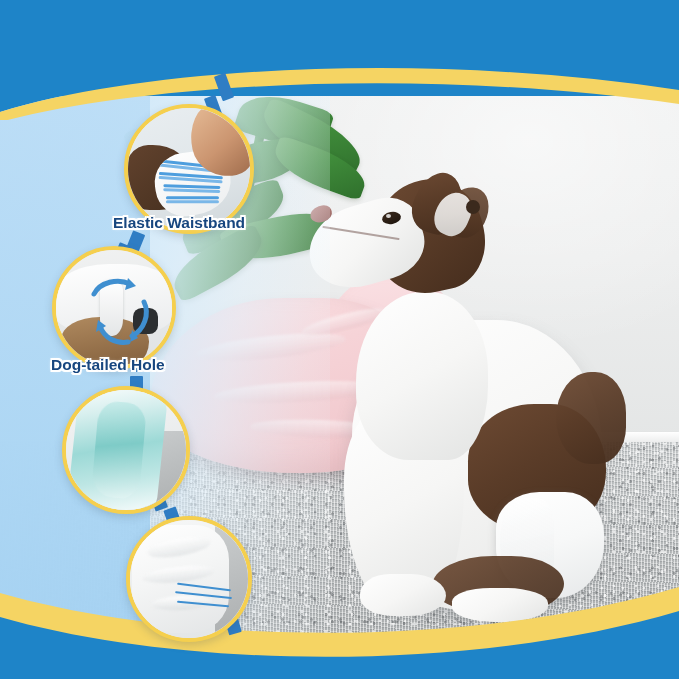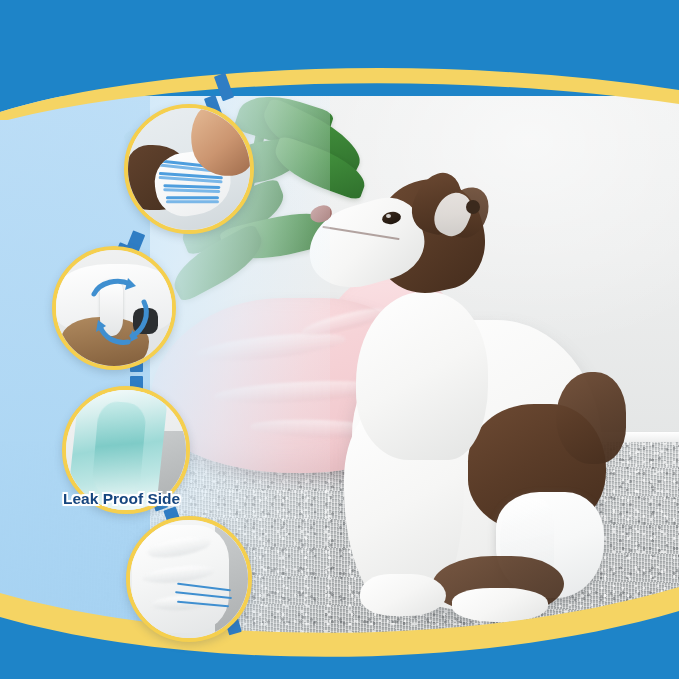--- a/index.html
+++ b/index.html
@@ -396,52 +396,53 @@
         <div class="b1-diaper">
           <div class="b1-stripe" style="left:8%; top:16%; width:78%; transform:rotate(14deg);"></div>
           <div class="b1-stripe" style="left:6%; top:34%; width:84%; transform:rotate(12deg);"></div>
           <div class="b1-stripe" style="left:10%; top:52%; width:76%; transform:rotate(10deg);"></div>
           <div class="b1-stripe" style="left:12%; top:70%; width:70%; transform:rotate(8deg);"></div>
         </div>
         <div class="b1-hand"></div>
       </div>
     </div>
   </div>
+  <div class="callout-label" style="left:113px; top:214px;">Elastic Waistband</div>
 
   <div class="callout">
     <div class="bubble" style="left:52px; top:246px; width:124px; height:124px;">
       <div class="bubble-inner">
         <div class="b2-bg"></div>
         <div class="b2-diaper"></div>
         <div class="b2-fur"></div>
         <div class="b2-dark"></div>
         <div class="b2-tab"></div>
         <svg style="position:absolute;inset:0;" width="124" height="124" viewBox="0 0 124 124">
           <path d="M38,44 C44,32 62,28 74,34" stroke="#3f8fd0" stroke-width="5" fill="none" stroke-linecap="round"></path>
           <path d="M72,28 L80,36 L69,40 Z" fill="#3f8fd0"></path>
           <path d="M88,52 C94,64 88,80 76,86" stroke="#3f8fd0" stroke-width="5" fill="none" stroke-linecap="round"></path>
           <path d="M82,88 L74,92 L76,80 Z" fill="#3f8fd0"></path>
           <path d="M44,76 C48,88 60,94 72,92" stroke="#3f8fd0" stroke-width="5" fill="none" stroke-linecap="round"></path>
           <path d="M42,70 L50,76 L40,82 Z" fill="#3f8fd0"></path>
         </svg>
       </div>
     </div>
   </div>
+  <div class="callout-label" style="left:51px; top:356px;">Dog-tailed Hole</div>
 
   <div class="callout">
     <div class="bubble" style="left:62px; top:386px; width:128px; height:128px;">
       <div class="bubble-inner">
         <div class="b3-bg"></div>
         <div class="b3-carpet"></div>
         <div class="b3-pad"></div>
         <div class="b3-core"></div>
       </div>
     </div>
   </div>
-  <div class="callout-label" style="left:63px; top:490px;">Leak Proof Side</div>
 
   <div class="callout">
     <div class="bubble" style="left:126px; top:516px; width:126px; height:126px;">
       <div class="bubble-inner">
         <div class="b4-bg"></div>
         <div class="b4-carpet"></div>
         <div class="b4-pad"></div>
         <div class="b4-fold" style="left:14%;top:16%;width:54%;height:14%;transform:rotate(-10deg);"></div>
         <div class="b4-fold" style="left:10%;top:40%;width:62%;height:13%;transform:rotate(-6deg);"></div>
         <div class="b4-fold" style="left:18%;top:64%;width:52%;height:12%;transform:rotate(-3deg);"></div>

